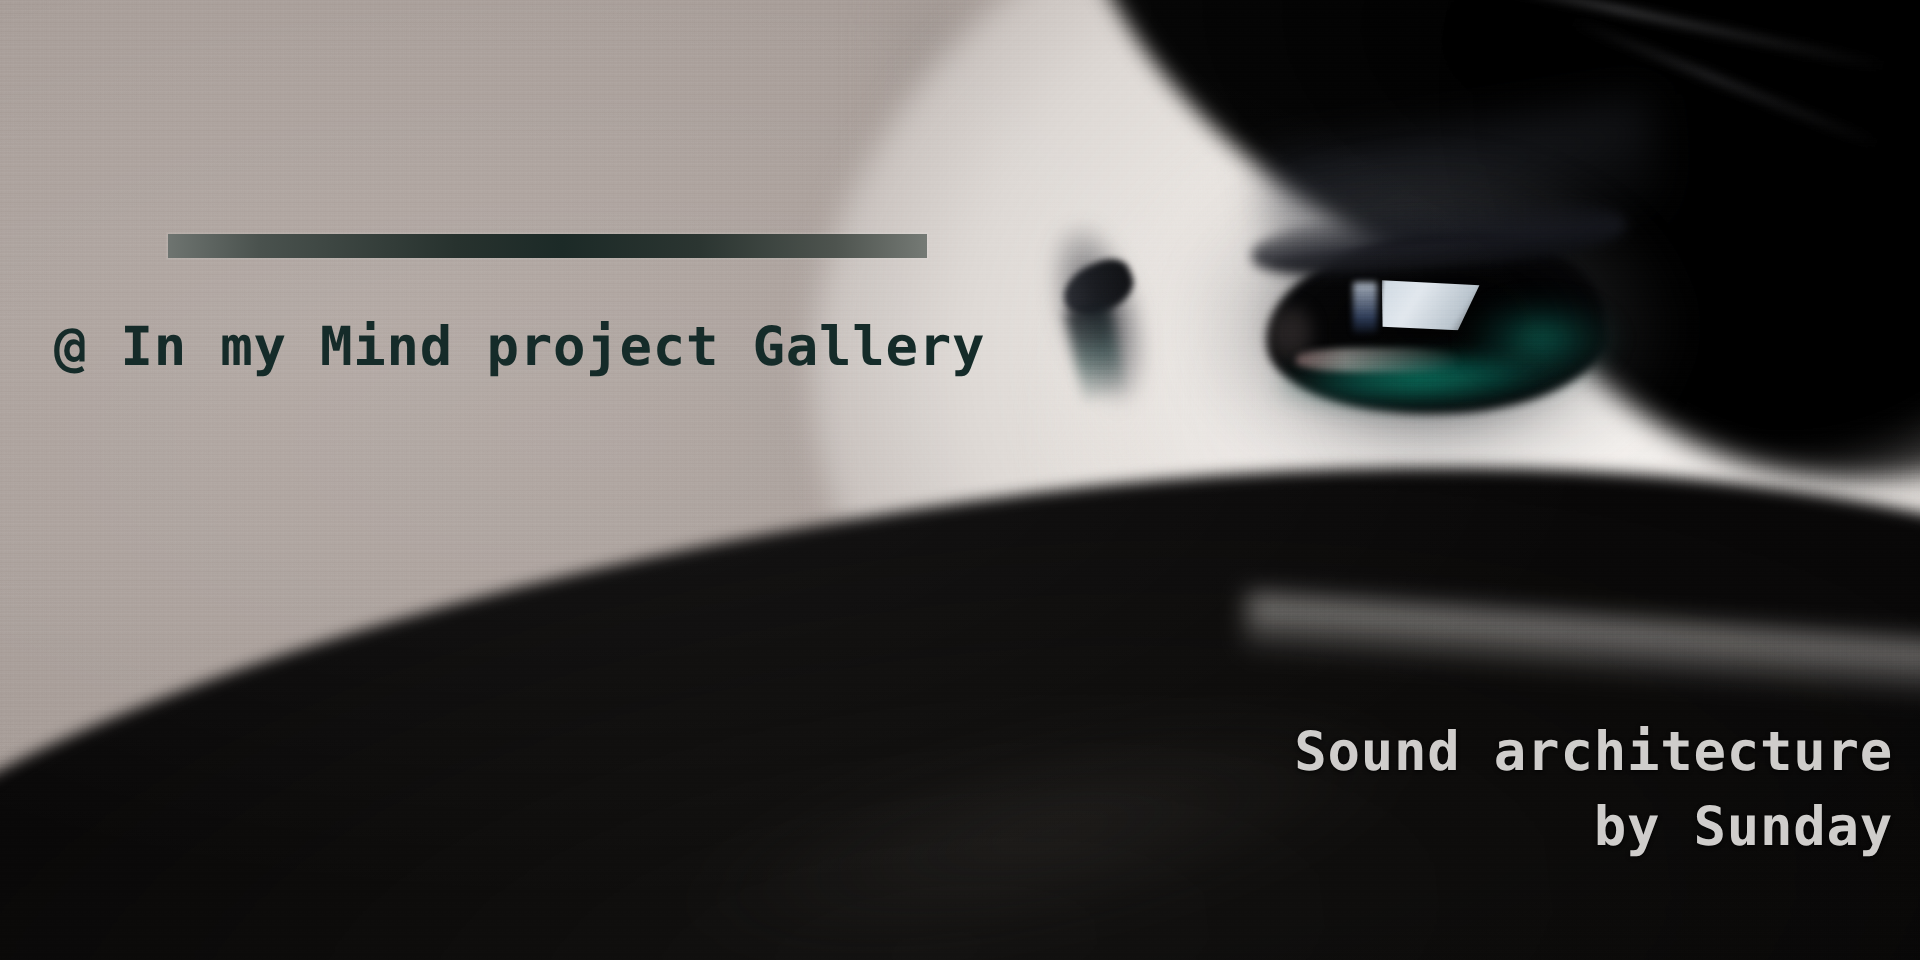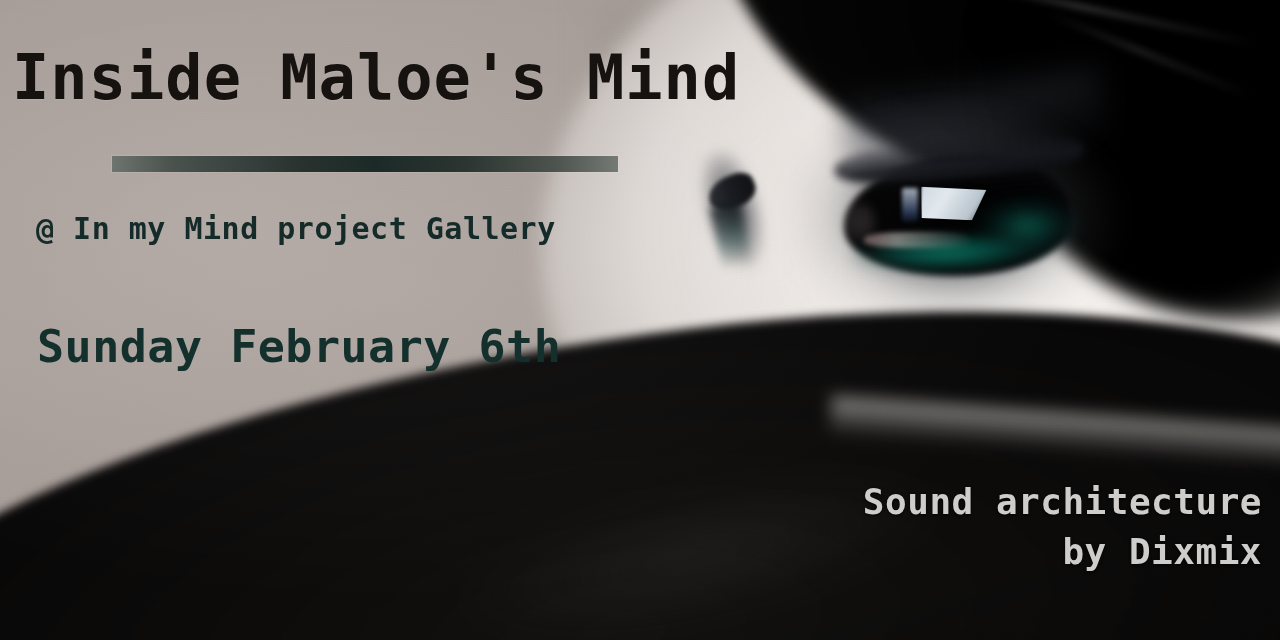--- a/index.html
+++ b/index.html
@@ -302,21 +302,21 @@
     top: 156px;
     width: 506px;
     height: 16px;
     background: linear-gradient(90deg, #6e7470 0%, #4a524e 12%, #27322e 38%, #1c2a27 52%, #2b3531 70%, #4e544f 88%, #757a75 100%);
     box-shadow: 0 0 0 1px rgba(255,255,255,0.10);
   }
   .venue {
     position: absolute;
     left: 36px;
     top: 211px;
-    font-size: 30px;
+    font-size: 36px;
     font-weight: bold;
     letter-spacing: 0.5px;
     color: #152b29;
     white-space: nowrap;
   }
   .when {
     position: absolute;
     left: 37px;
     top: 318px;
     font-size: 45px;
@@ -375,28 +375,26 @@
     <div class="eye-inner-corner"></div>
   </div>
 
   <div class="garment"></div>
   <div class="garment-sheen"></div>
   <div class="garment-edge"></div>
 
   <div class="bg-vignette"></div>
   <div class="grain"></div>
 
-  <div class="title">Inside Maloe's Mind</div>
 
   <div class="divider"></div>
 
   <div class="venue">@ In my Mind project Gallery</div>
 
   <div class="when">
-    <div>Sunday February 6th</div>
   </div>
 
   <div class="credit">
     <div>Sound architecture</div>
-    <div>by Dixmix</div>
+    <div>by Sunday</div>
   </div>
 
 </div>
 
 </body></html>

